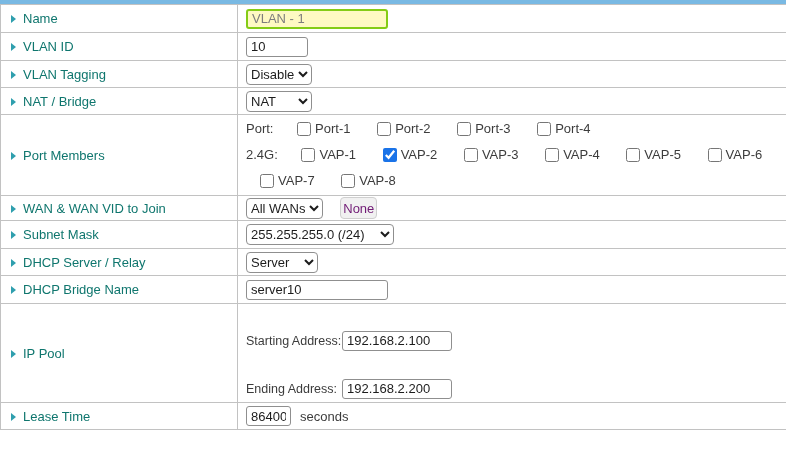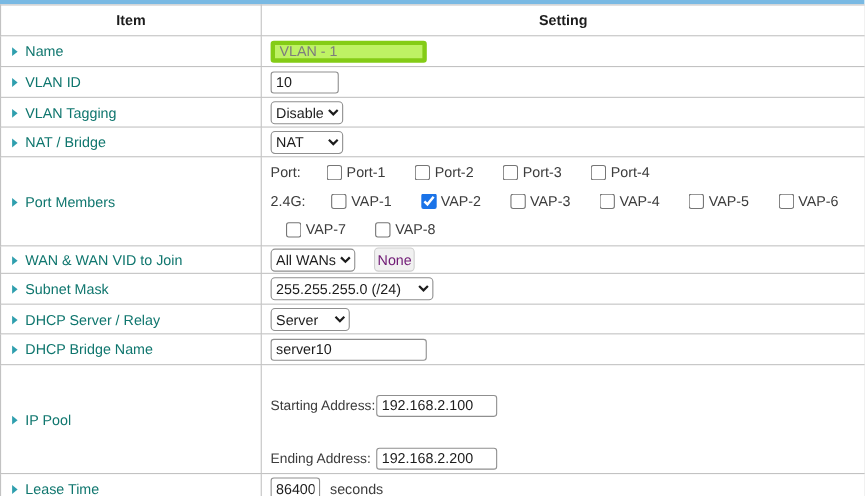--- a/index.html
+++ b/index.html
@@ -14,21 +14,21 @@
   th{font-size:13px;font-weight:bold;color:#1c1c1c;text-align:center;height:28px;}
   td.item{padding-left:10px;font-size:13px;color:#0f766e;}
   td.set{padding-left:8px;font-size:13px;}
   .arrow{display:inline-block;width:0;height:0;border-left:5px solid #2f9fae;
     border-top:4px solid transparent;border-bottom:4px solid transparent;margin-right:7px;}
   .r28{height:28px;} .r27{height:27px;} .r25{height:25px;} .r24{height:24px;}
   .r52{height:52px;} .r51{height:51px;}
   input[type=text]{font-family:"Liberation Sans","DejaVu Sans",sans-serif;font-size:13px;
     border:1px solid #8f8f8f;border-radius:3px;height:20px;padding:0 4px;box-sizing:border-box;
     color:#1c1c1c;background:#fff;}
-  input[type=text]:disabled{border:4px solid #84cc16;background:#bef264;color:#7d7d7d;}
+  input[type=text]:disabled{border:2px solid #84cc16;background:#fef9c3;color:#7d7d7d;}
   select{font-family:"Liberation Sans","DejaVu Sans",sans-serif;font-size:13px;height:21px;
     border:1px solid #8f8f8f;border-radius:4px;background:#fff;color:#1c1c1c;}
   select:disabled{color:#a5a5a5;border-color:#d4d4d4;background:#fdfdfd;}
   button.btn{font-family:"Liberation Sans","DejaVu Sans",sans-serif;font-size:13px;height:22px;
     padding:0 2px;border:1px solid #cfcfcf;border-radius:4px;background:#f1f1f1;color:#701a75;}
   input[type=checkbox]{width:14px;height:14px;accent-color:#1a73e8;vertical-align:middle;
     margin:0 4px 0 0;position:relative;top:-1px;}
   label.cb{margin-right:9px;font-size:13px;white-space:nowrap;padding-left:14px;}
   .prefix{margin-right:6px;font-size:13px;}
   .line{line-height:26px;}
@@ -43,24 +43,20 @@
 
 <div class="wrap">
   <div class="topbar"></div>
   <table class="cfg">
     <colgroup>
         <col class="c1">
         <col class="c2">
       </colgroup>
 
     <tbody>
-        <tr class="r28">
-      <th>Item</th>
-      <th>Setting</th>
-    </tr>
 
     <tr class="r28">
       <td class="item"><span class="arrow"></span><span>Name</span></td>
       <td class="set"><input type="text" class="w142" disabled="" value="VLAN - 1" style=""></td>
     </tr>
 
     <tr class="r28">
       <td class="item"><span class="arrow"></span><span>VLAN ID</span></td>
       <td class="set"><input type="text" class="w62" value="10" style=""></td>
     </tr>

